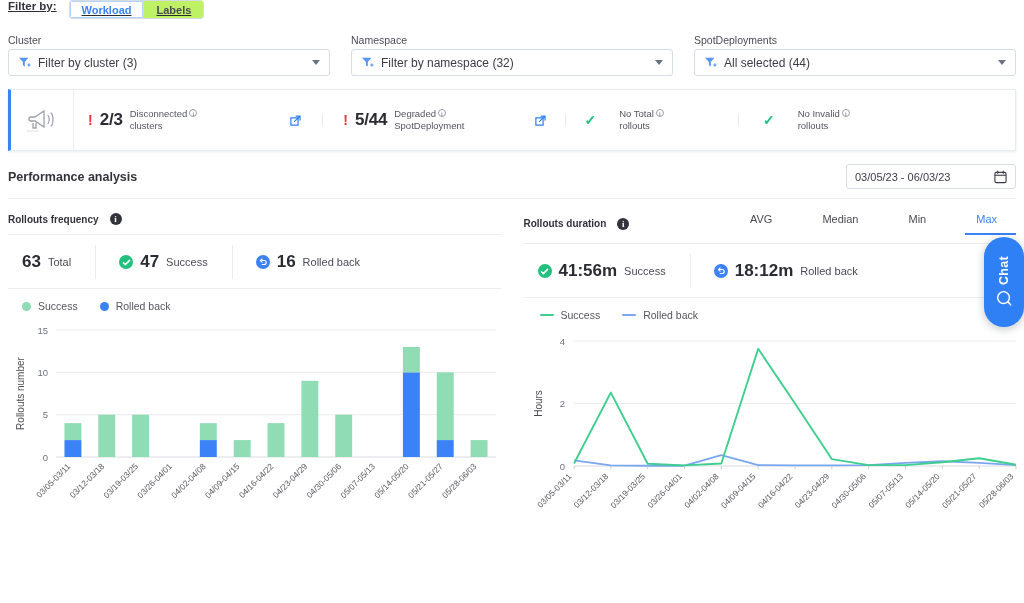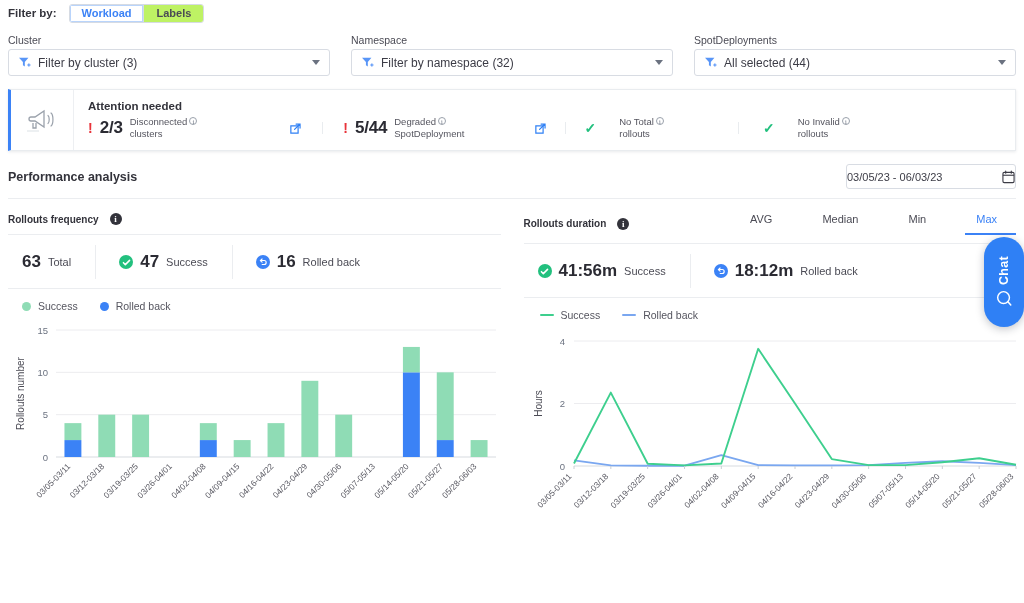--- a/index.html
+++ b/index.html
@@ -8,22 +8,22 @@
     width: 1024px; height: 603px;
     background: #fff;
     font-family: "Liberation Sans", sans-serif;
     color: #2b2b33;
     overflow: hidden;
   }
   .page { position: relative; width: 1024px; height: 603px; background:#fff; }
 
   
   .filter-row {
-    display: flex; align-items: center; gap: 12px;
-    padding: 0 0 0 8px; height: 26px;
+    display: flex; gap: 12px;
+    padding: 0 0 0 8px; height: 26px; text-decoration: underline;
   }
   .filter-label { font-size: 11.5px; font-weight: bold; color:#33333b; }
   .seg { display: flex; border:1px solid #d6dbe3; border-radius:3px; overflow:hidden; height:19px; }
   .seg > div {
     font-size: 11px; font-weight: bold; padding: 0 12px;
     display:flex; align-items:center; justify-content:center;
     border-right: 1px solid #d6dbe3; background:#bef264; color:#4a4a55; cursor:pointer;
   }
   .seg > div:last-child { border-right:none; }
   .seg > div.active { color:#3b82f6; background:#fff; box-shadow: inset 0 0 0 1px #b9d4fb; }
@@ -65,21 +65,21 @@
   .spacer { flex:1; }
 
   
   .perf {
     margin: 13px 8px 0 8px; display:flex; align-items:center; justify-content:space-between;
     padding-bottom: 9px; border-bottom:1px solid #ebedf0;
   }
   .perf-title { font-size:12.5px; font-weight:bold; color:#33333b; }
   .daterange {
     border:1px solid #d8dce3; border-radius:3px; height:25px; width:170px;
-    display:flex; align-items:center; padding: 0 0; gap:6px; cursor:pointer; background:#fff;
+    display:flex; align-items:center; padding: 0 8px; gap:6px; cursor:pointer; background:#fff;
   }
   .daterange span { font-size:11px; color:#3c3c46; flex:1; }
 
   
   .panels { display:flex; margin-top: 14px; }
   .panel { flex: 1 1 0; min-width:0; padding: 0 8px; }
   .panel.right { margin-left: 7px; }
   .panel-head { display:flex; align-items:center; padding-bottom:9px; border-bottom:1px solid #ebedf0; }
   .panel-title { font-size:10px; font-weight:bold; color:#33333b; }
   .info-dot {
@@ -189,21 +189,20 @@
     <div class="banner-ico">
       <svg width="34" height="28" viewBox="0 0 34 28">
         <path d="M6 11h4l9-6v16l-9-6H6a2 2 0 0 1-2-2v0a2 2 0 0 1 2-2z" fill="none" stroke="#9aa1ab" stroke-width="1.3"></path>
         <path d="M8 17v5h3v-5" fill="none" stroke="#9aa1ab" stroke-width="1.3"></path>
         <path d="M23 9.5c1.6 1.2 1.6 6.8 0 8" fill="none" stroke="#9aa1ab" stroke-width="1.2" stroke-linecap="round"></path>
         <path d="M26 7c2.6 2 2.6 11 0 13" fill="none" stroke="#9aa1ab" stroke-width="1.2" stroke-linecap="round"></path>
         <path d="M2 25h12" stroke="#dfe3e8" stroke-width="1.1"></path>
       </svg>
     </div>
     <div class="banner-body">
-      <div class="banner-title">Attention needed</div>
       <div class="banner-items">
 
         <div class="bi">
           <span class="bang">!</span>
           <span class="ratio">2/3</span>
           <span class="txt">
             <span>Disconnected</span><i class="info-i">i</i><br>
             <span>clusters</span>
           </span>
         </div>

